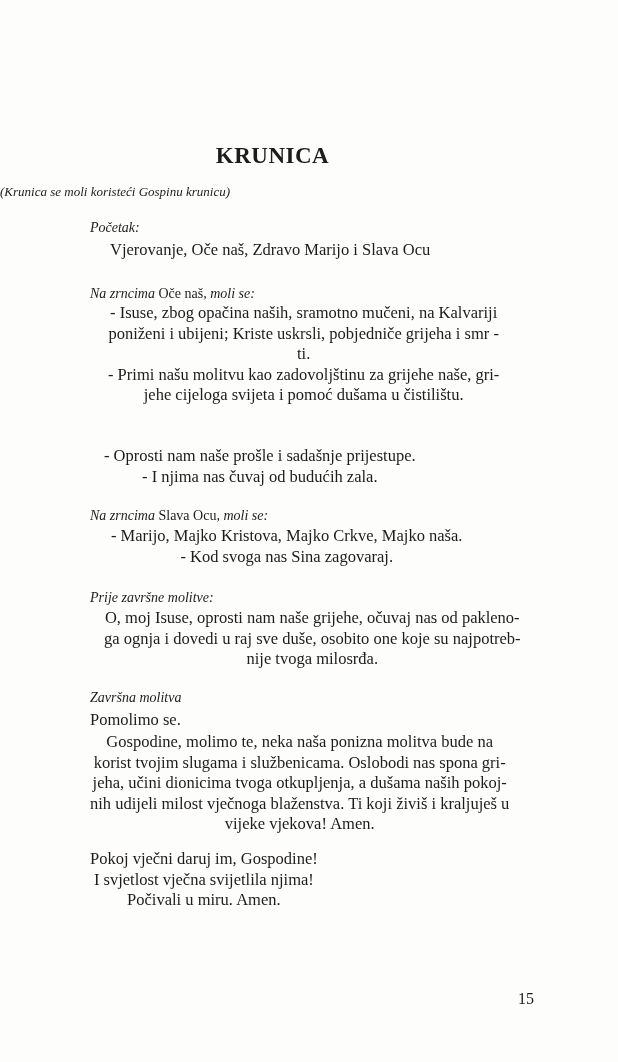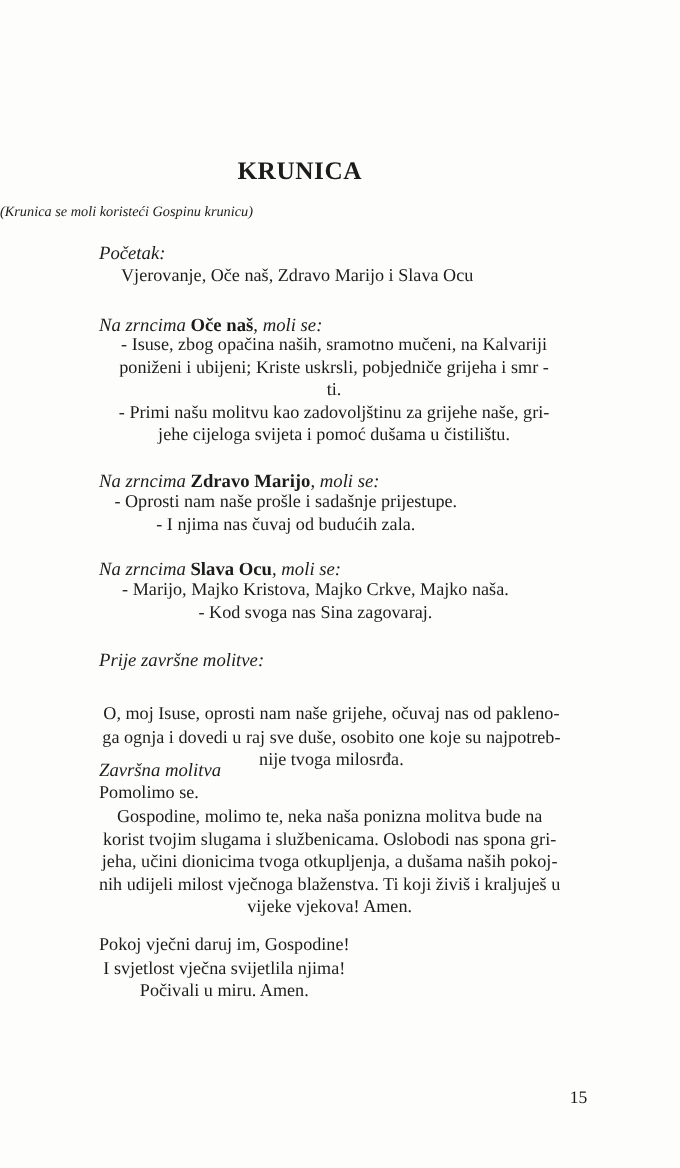--- a/index.html
+++ b/index.html
@@ -26,26 +26,26 @@
     letter-spacing: 0.5px;
   }
   .subtitle {
     left: 0; right: 60px;
     text-align: left;
     font-style: italic;
     font-size: 13px;
   }
   .rubric {
     font-style: italic;
-    font-size: 17px;
+    font-size: 14px;
     white-space: nowrap;
   }
   .rubric .bead {
     font-style: normal;
-    font-weight: bold;
+    font-weight: normal;
   }
   .bodyline {
     font-size: 16.5px;
     line-height: 20.6px;
     white-space: nowrap;
   }
   .block .bodyline { display: block; text-align: center; }
   .pagenum {
     font-size: 16px;
   }
@@ -68,41 +68,38 @@
   </div>
 
   <div class="abs block" style="top:303px; left:108px;">
     <span class="bodyline">- Isuse, zbog opačina naših, sramotno mučeni, na Kalvariji</span>
     <span class="bodyline">poniženi i ubijeni; Kriste uskrsli, pobjedniče grijeha i smr -</span>
     <span class="bodyline">ti.</span>
     <span class="bodyline">- Primi našu molitvu kao zadovoljštinu za grijehe naše, gri-</span>
     <span class="bodyline">jehe cijeloga svijeta i pomoć dušama u čistilištu.</span>
   </div>
 
-  <div class="abs rubric" style="top:428px; left:90px;">
-    <span>Na zrncima </span><span class="bead">Zdravo Marijo</span><span>, moli se:</span>
-  </div>
 
   <div class="abs block" style="top:446px; left:104px;">
     <span class="bodyline">- Oprosti nam naše prošle i sadašnje prijestupe.</span>
     <span class="bodyline">- I njima nas čuvaj od budućih zala.</span>
   </div>
 
   <div class="abs rubric" style="top:508px; left:90px;">
     <span>Na zrncima </span><span class="bead">Slava Ocu</span><span>, moli se:</span>
   </div>
 
   <div class="abs block" style="top:526px; left:111px;">
     <span class="bodyline">- Marijo, Majko Kristova, Majko Crkve, Majko naša.</span>
     <span class="bodyline">- Kod svoga nas Sina zagovaraj.</span>
   </div>
 
   <div class="abs rubric" style="top:590px; left:90px;">Prije završne molitve:</div>
 
-  <div class="abs block" style="top:608px; left:93px;margin-top:31px;">
+  <div class="abs block" style="top:608px; left:104px;">
     <span class="bodyline">O, moj Isuse, oprosti nam naše grijehe, očuvaj nas od pakleno-</span>
     <span class="bodyline">ga ognja i dovedi u raj sve duše, osobito one koje su najpotreb-</span>
     <span class="bodyline">nije tvoga milosrđa.</span>
   </div>
 
   <div class="abs rubric" style="top:690px; left:90px;">Završna molitva</div>
 
   <div class="abs bodyline" style="top:710px; left:90px;">Pomolimo se.</div>
 
   <div class="abs block" style="top:732px; left:90px;">

